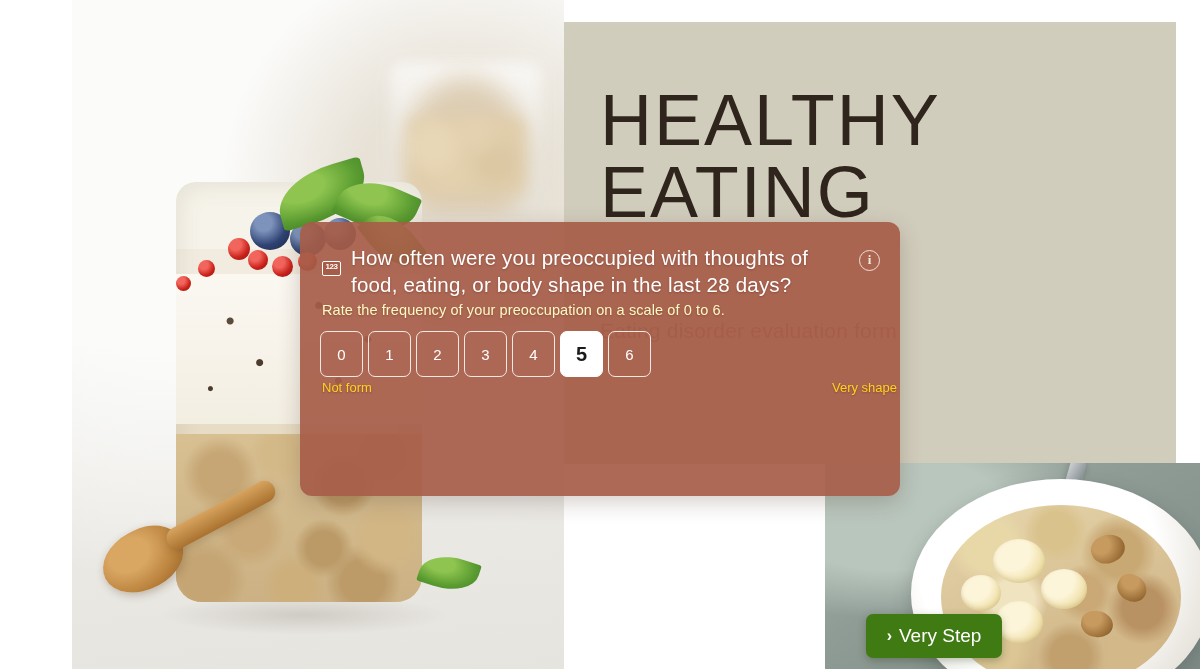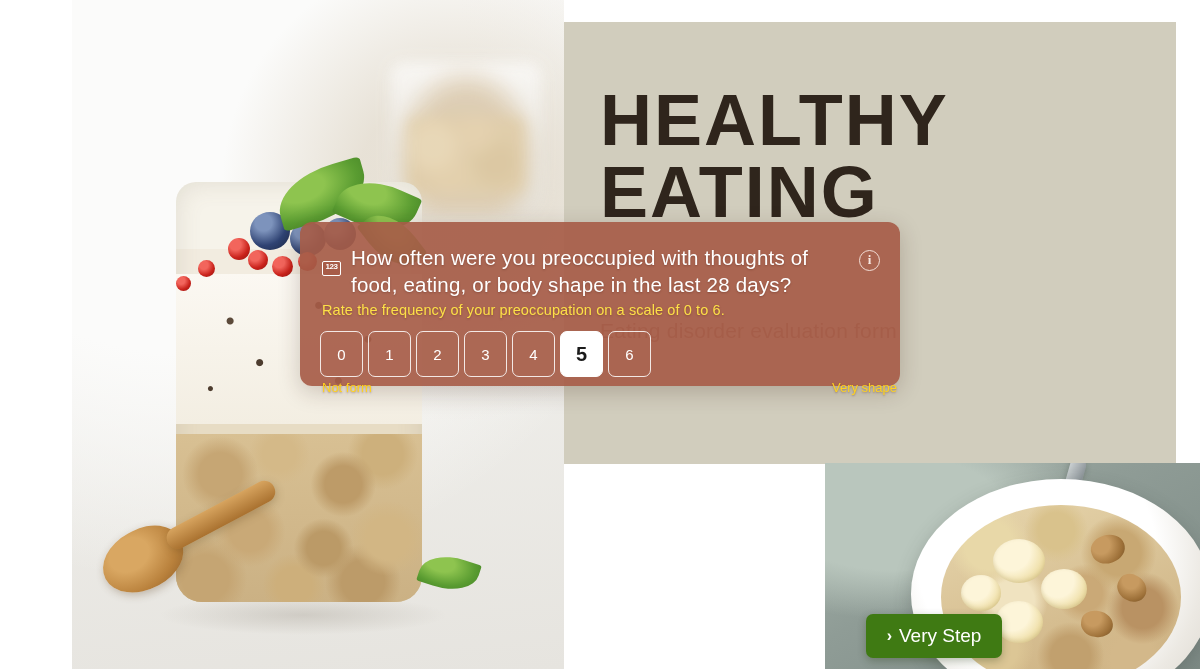--- a/index.html
+++ b/index.html
@@ -161,21 +161,21 @@
     width: 612px;
     height: 442px;
     background: #d1cdbd;
   }
   .headline {
     position: absolute;
     left: 36px;
     top: 62px;
     color: #2f251c;
     font-family: "Liberation Sans", sans-serif;
-    font-weight: bold;
+    font-weight: normal;
     font-size: 72px;
     line-height: 1.0;
     letter-spacing: 2px;
     white-space: pre-line;
   }
   .subhead {
     position: absolute;
     left: 36px;
     top: 297px;
     color: #9c6a58;
@@ -246,21 +246,21 @@
     background: linear-gradient(100deg, #cfd4d6, #8f979b 45%, #b8bec1);
     box-shadow: 0 2px 6px rgba(40,50,46,0.3);
   }
 
   
   .q-card {
     position: absolute;
     left: 300px;
     top: 222px;
     width: 600px;
-    height: 164px;
+    height: 274px;
     background: rgba(166,92,72,0.92);
     border-radius: 12px;
     box-shadow: 0 6px 22px rgba(60,30,20,0.22);
   }
   .q-head {
     position: absolute;
     left: 22px;
     top: 22px;
     right: 56px;
     display: flex;
@@ -302,21 +302,21 @@
     font-size: 13px;
     font-weight: bold;
     line-height: 18px;
     text-align: center;
     cursor: pointer;
   }
   .q-help {
     position: absolute;
     left: 22px;
     top: 80px;
-    color: #fde047;
+    color: #fef9c3;
     font-family: "Liberation Sans", sans-serif;
     font-size: 14.5px;
     letter-spacing: 0.1px;
     text-shadow: 0 1px 2px rgba(80,35,25,0.35);
   }
   .q-scale {
     position: absolute;
     left: 20px;
     top: 109px;
     display: flex;

